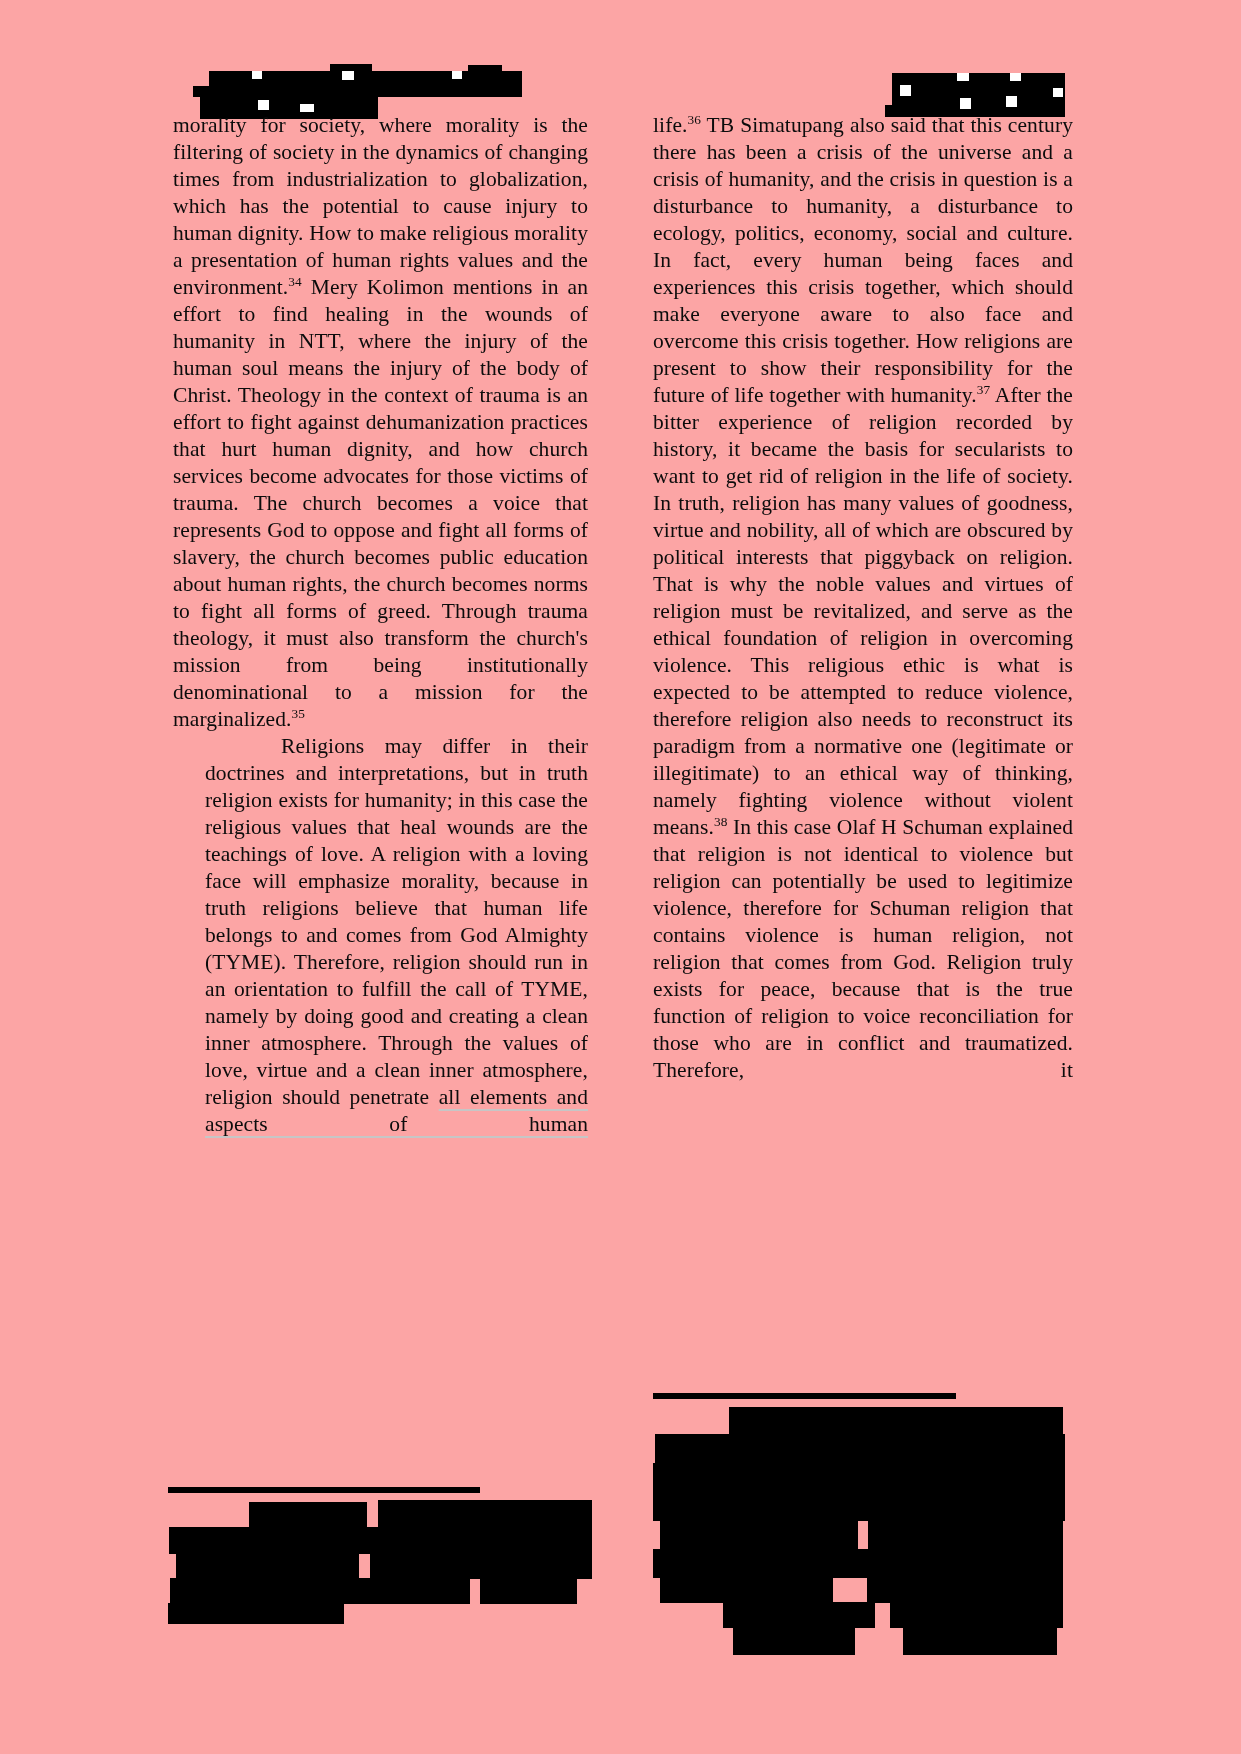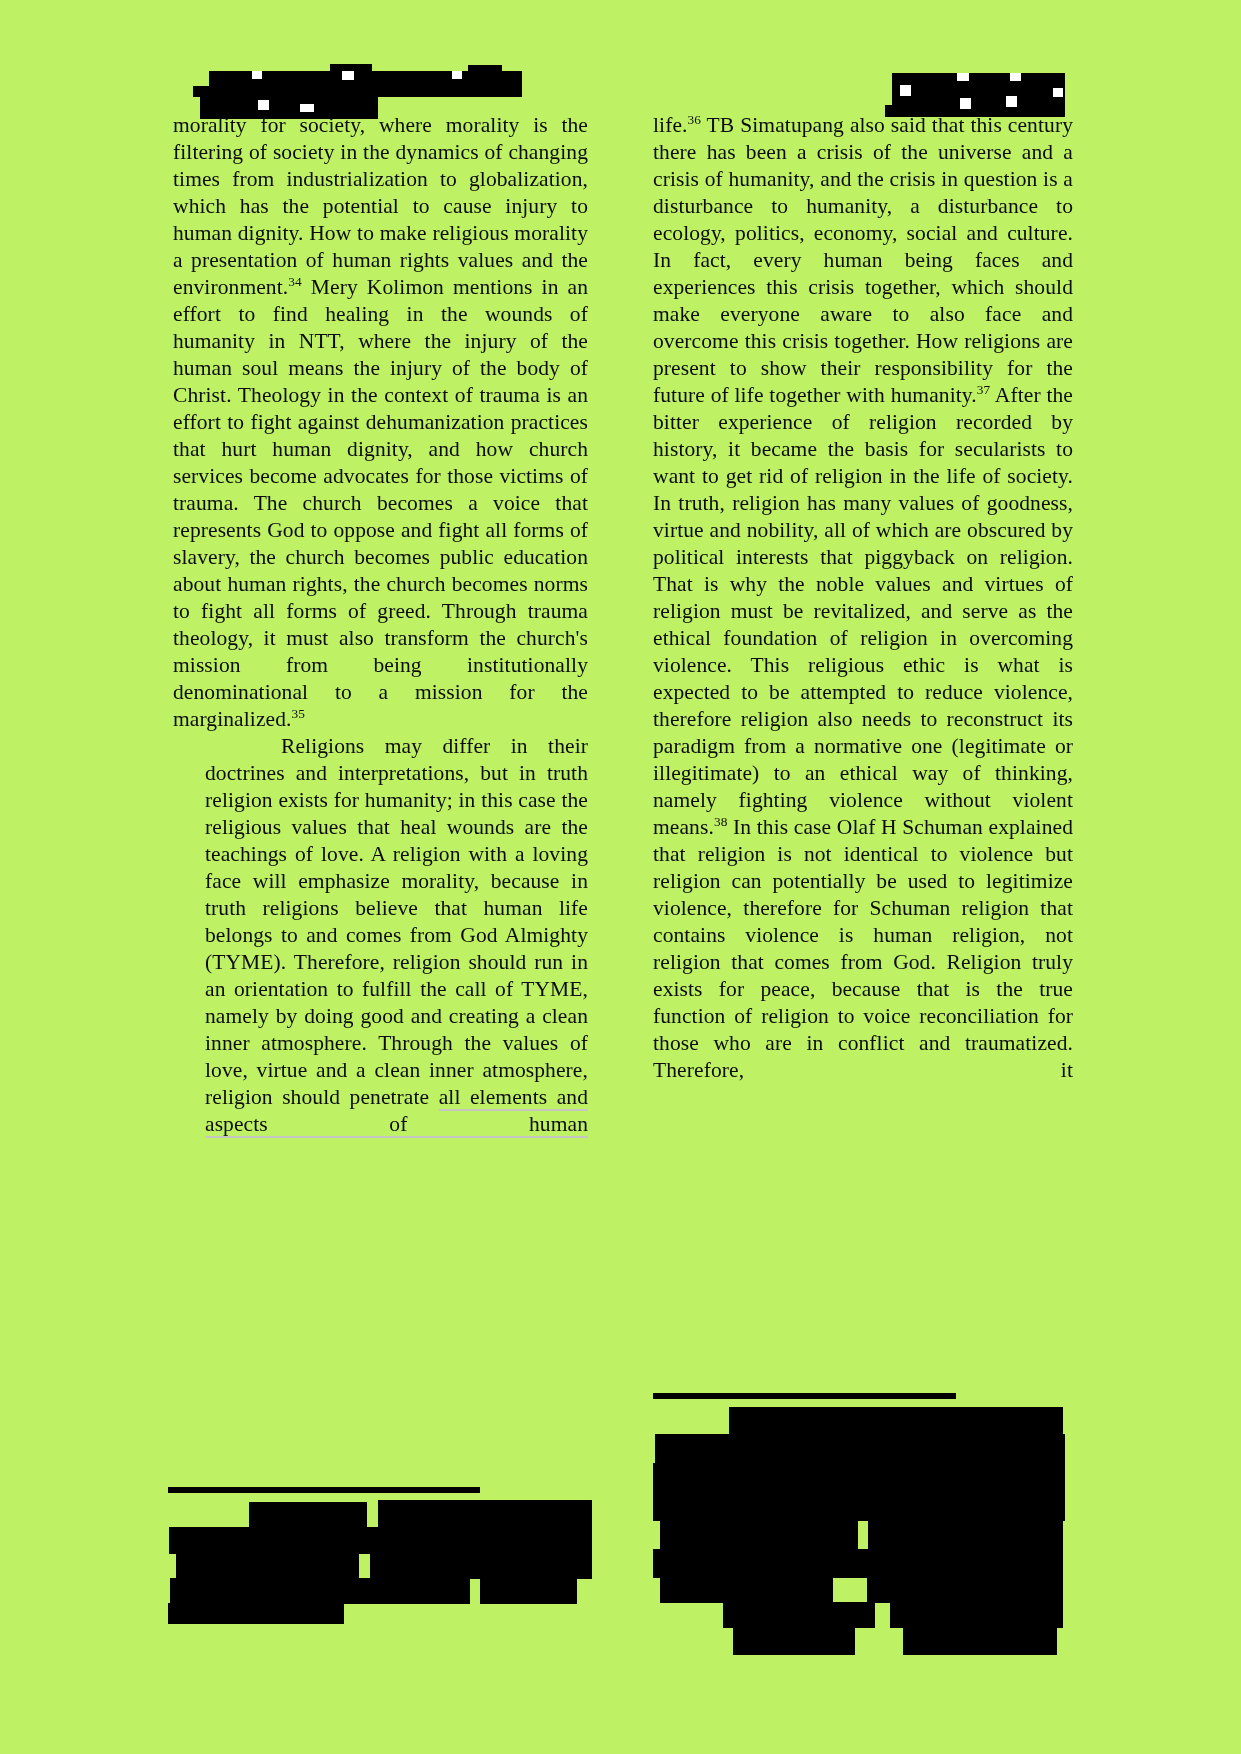--- a/index.html
+++ b/index.html
@@ -1,20 +1,20 @@
 <!DOCTYPE html>
 <html><head>
 <meta charset="utf-8">
 <style>
   html, body { margin: 0; padding: 0; background: #ffffff; }
   .page {
     position: relative;
     width: 1241px;
     height: 1754px;
-    background: #bef264;
+    background: #fca5a5;
     font-family: "Liberation Serif", serif;
     color: #0c0c0c;
     overflow: hidden;
   }
   .col {
     position: absolute;
     top: 112px;
     text-align: justify;
     font-size: 21.5px;
     line-height: 27px;

